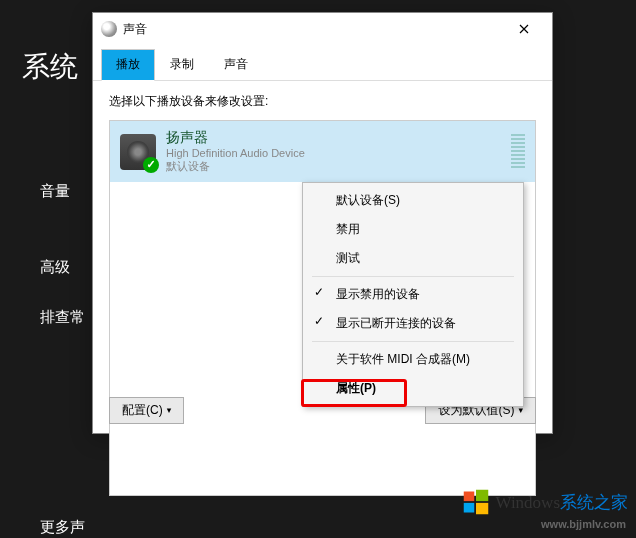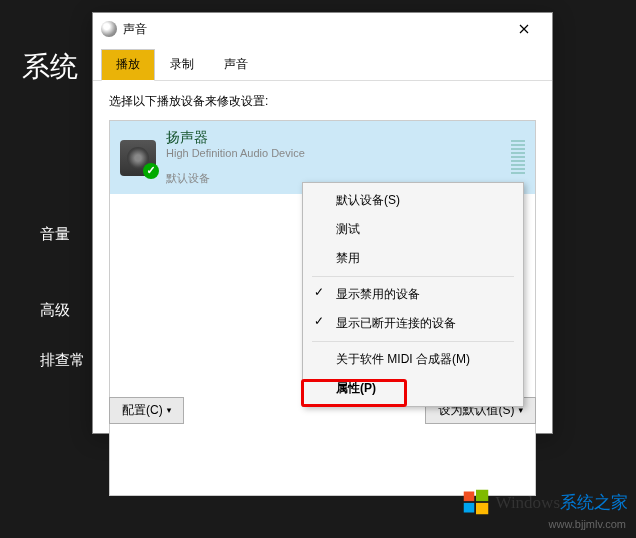--- a/index.html
+++ b/index.html
@@ -1,53 +1,53 @@
 <!DOCTYPE html>
 <html><head>
   <meta charset="utf-8">
   <style>
     * { margin: 0; padding: 0; box-sizing: border-box; }
     body { font-family: "Microsoft YaHei", "Segoe UI", sans-serif; width: 636px; height: 538px; overflow: hidden; position: relative; background: #000; }
     .bg-dark { position: absolute; inset: 0; background: #1a1a1a; }
     .bg-title { position: absolute; left: 22px; top: 48px; color: #fff; font-size: 28px; font-weight: 300; }
-    .sidebar-item { position: absolute; left: 40px; color: #fff; font-size: 15px; margin-top: 43px; }
+    .sidebar-item { position: absolute; left: 40px; color: #fff; font-size: 15px; }
     .dialog { position: absolute; left: 92px; top: 12px; width: 461px; height: 422px; background: #fff; border: 1px solid #888; box-shadow: 0 4px 20px rgba(0,0,0,0.3); }
     .titlebar { height: 32px; display: flex; align-items: center; padding: 0 8px; }
     .titlebar-icon { width: 16px; height: 16px; background: radial-gradient(circle at 35% 35%, #fff 20%, #999 60%, #666); border-radius: 50%; margin-right: 6px; }
     .titlebar-text { font-size: 12px; flex: 1; }
     .close-btn { width: 40px; height: 28px; display: flex; align-items: center; justify-content: center; cursor: pointer; font-size: 14px; }
     .tabs { display: flex; padding: 4px 8px 0; border-bottom: 1px solid #ddd; }
     .tab { padding: 6px 14px; font-size: 12px; border: 1px solid transparent; cursor: pointer; }
-    .tab.active { border: 1px solid #ccc; border-bottom: 1px solid #fff; background: #eab308; margin-bottom: -1px; }
+    .tab.active { border: 1px solid #ccc; border-bottom: 1px solid #fff; background: #0ea5e9; margin-bottom: -1px; }
     .content { padding: 12px 16px; }
     .instruction { font-size: 12px; margin-bottom: 10px; }
     .device-list { border: 1px solid #ccc; height: 376px; background: #fff; position: relative; }
     .device-item { display: flex; align-items: center; padding: 8px 10px; background: #cce8f7; position: relative; }
     .device-icon-wrap { position: relative; width: 36px; height: 36px; margin-right: 10px; }
     .device-icon { width: 36px; height: 36px; background: linear-gradient(#555, #333); border-radius: 4px; display: flex; align-items: center; justify-content: center; }
     .speaker-cone { width: 22px; height: 22px; background: radial-gradient(circle, #888 20%, #444 60%, #222); border-radius: 50%; }
     .check-badge { position: absolute; bottom: -3px; right: -3px; width: 16px; height: 16px; background: #0a0; border-radius: 50%; display: flex; align-items: center; justify-content: center; color: #fff; font-size: 11px; font-weight: bold; }
     .device-text { flex: 1; }
     .device-name { font-size: 14px; color: #14532d; }
     .device-desc { font-size: 11px; color: #888; }
-    .device-status { font-size: 11px; color: #888; margin-top: 12px; }
+    .device-status { font-size: 11px; color: #888; }
     .level-meter { width: 14px; height: 36px; background: repeating-linear-gradient(to bottom, #9cc 0, #9cc 2px, transparent 2px, transparent 4px); }
     .context-menu { position: absolute; left: 302px; top: 182px; width: 222px; background: #f5f5f5; border: 1px solid #bbb; box-shadow: 2px 2px 6px rgba(0,0,0,0.25); padding: 3px; z-index: 10; }
     .menu-item { padding: 6px 8px 6px 30px; font-size: 12px; cursor: pointer; position: relative; }
     .menu-sep { height: 1px; background: #ddd; margin: 3px 6px; }
     .menu-check { position: absolute; left: 8px; top: 5px; font-size: 12px; }
     .menu-highlight { position: absolute; border: 3px solid #e00; border-radius: 3px; pointer-events: none; }
     .bottom-bar { position: absolute; bottom: 0; left: 0; right: 0; height: 46px; display: flex; align-items: center; padding: 0 16px; gap: 8px; }
     .btn { padding: 4px 12px; font-size: 12px; border: 1px solid #adadad; background: #e9e9e9; cursor: pointer; display: inline-flex; align-items: center; gap: 4px; }
     .btn .chev { font-size: 9px; }
     .spacer { flex: 1; }
     .watermark { position: absolute; right: 8px; bottom: 22px; display: flex; align-items: center; gap: 6px; font-family: "Segoe UI"; z-index: 20; }
     .win-logo { width: 28px; height: 28px; }
     .watermark-text { font-size: 17px; color: #333; }
-    .watermark-sub { position: absolute; right: 10px; bottom: 8px; font-size: 11px; color: #666; z-index: 20; }
+    .watermark-sub { position: absolute; right: 10px; bottom: 8px; font-size: 11px; color: #666; z-index: 20; font-weight: bold; }
     .blue-edge { position: absolute; right: 0; top: 0; bottom: 0; width: 72px; background: linear-gradient(135deg, #0a1a5a, #1030a0); z-index: -1; }
   </style>
 </head>
 <body>
 
 <div class="bg-dark">
   <div class="blue-edge"></div>
   <div class="bg-title">系统</div>
   <div class="sidebar-item" style="top:182px">音量</div>
   <div class="sidebar-item" style="top:258px">高级</div>
@@ -97,22 +97,22 @@
     <div class="spacer"></div>
     <button class="btn">
         <span>设为默认值(S)</span>
         <span class="chev">▾</span>
       </button>
   </div>
 </div>
 
 <div class="context-menu">
   <div class="menu-item">默认设备(S)</div>
+  <div class="menu-item">禁用</div>
   <div class="menu-item">测试</div>
-  <div class="menu-item">禁用</div>
   <div class="menu-sep"></div>
   <div class="menu-item"><span class="menu-check">✓</span><span>显示禁用的设备</span></div>
   <div class="menu-item"><span class="menu-check">✓</span><span>显示已断开连接的设备</span></div>
   <div class="menu-sep"></div>
   <div class="menu-item">关于软件 MIDI 合成器(M)</div>
   <div class="menu-item" style="font-weight:bold">属性(P)</div>
   <div class="menu-highlight" style="left:-2px; top:196px; width:106px; height:28px;"></div>
 </div>
 
 <div class="watermark">

